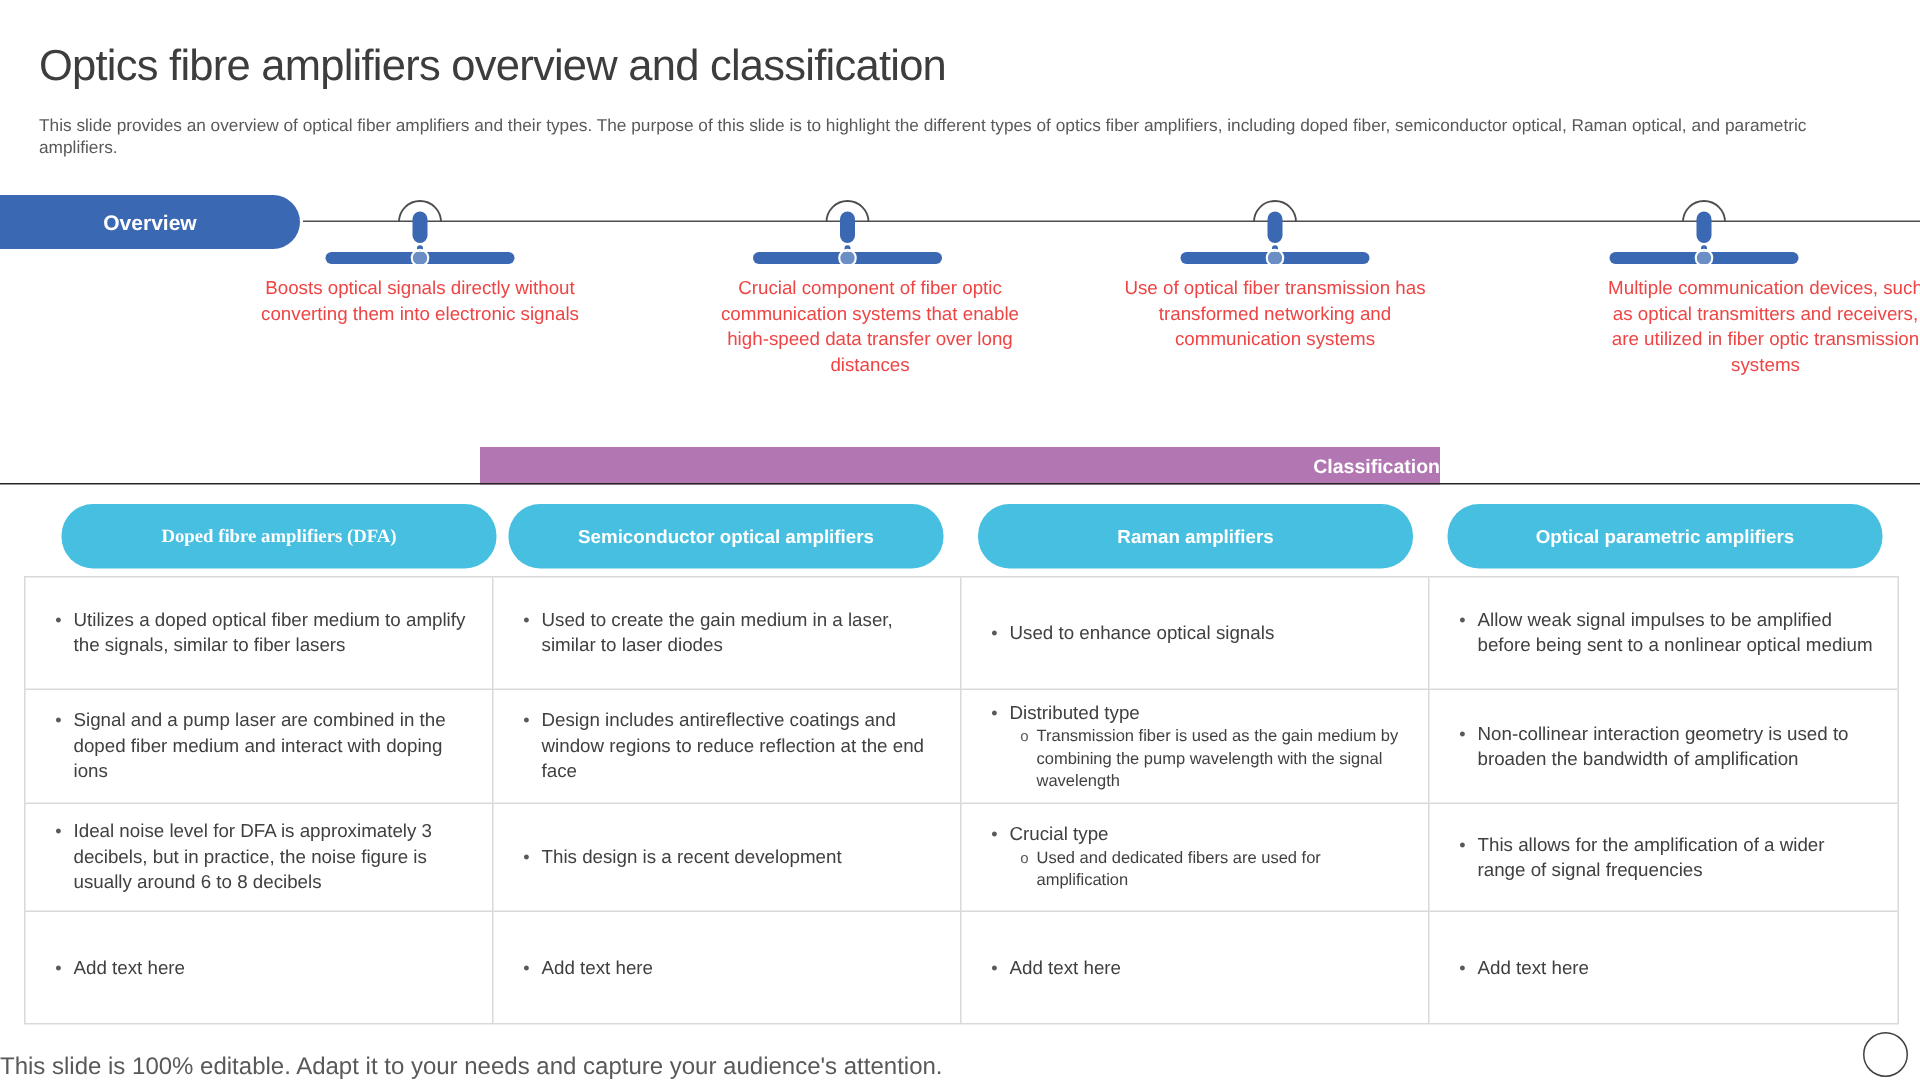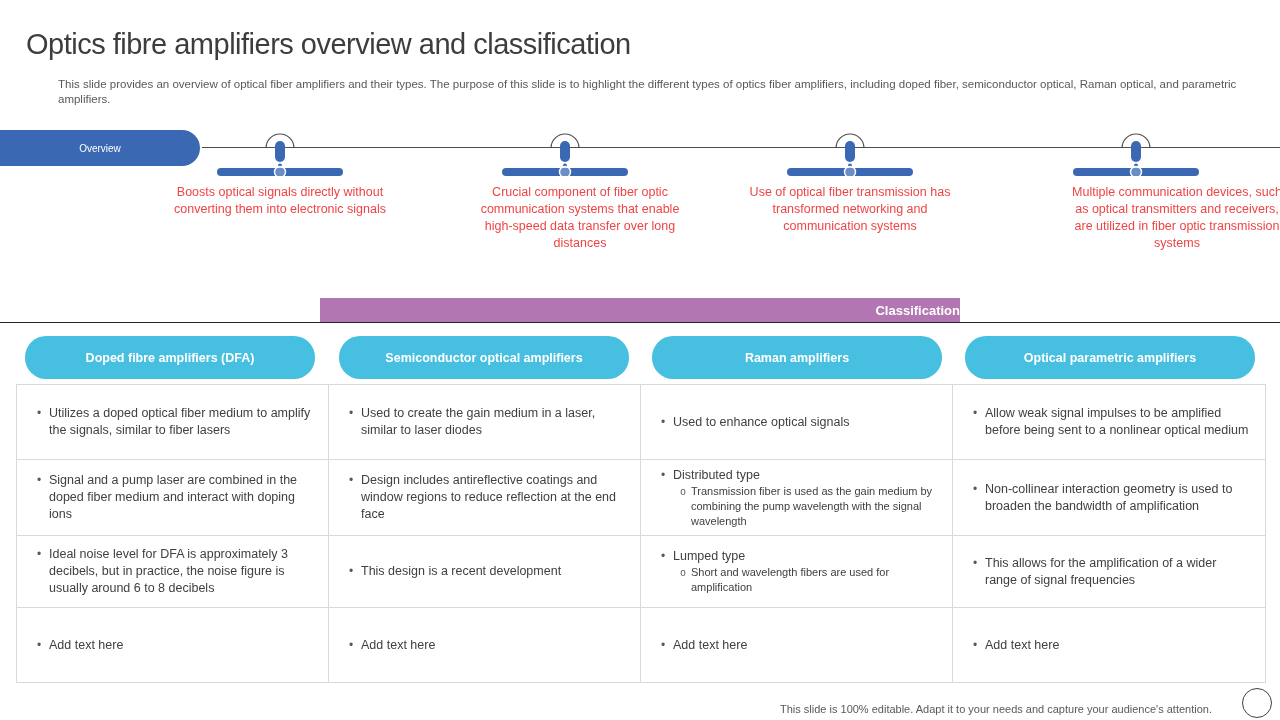--- a/index.html
+++ b/index.html
@@ -11,29 +11,29 @@
   }
   .abs{position:absolute;}
 
   
   #slide-title{
     left:26px;top:28px;width:1000px;
     font-size:29px;font-weight:400;color:#3d3d3d;letter-spacing:-0.5px;
   }
   #slide-subtitle{
     left:26px;top:77px;width:1185px;
-    font-size:11.5px;line-height:15px;color:#595959;margin-left:32px;
+    font-size:11.5px;line-height:15px;color:#595959;
   }
 
   
   #overview-pill{
     left:0;top:130px;width:200px;height:36px;
     background:#3a68b2;border-radius:0 18px 18px 0;
     display:flex;align-items:center;justify-content:center;
-    color:#ffffff;font-size:10px;font-weight:400;
+    color:#ffffff;font-size:14px;font-weight:700;
   }
   #timeline-line{
     left:202px;top:147px;width:1078px;height:1px;background:#4d4d4d;
   }
   .milestone-marker{top:130px;width:130px;height:48px;}
   .milestone-text{
     top:184px;width:212px;text-align:center;
     font-size:12.5px;line-height:17px;color:#ef4444;
   }
 
@@ -48,21 +48,21 @@
     left:0;top:322px;width:1280px;height:1px;background:#262626;
   }
 
   
   .col-pill{
     top:336px;width:290px;height:43px;border-radius:21px;
     background:#47bfe1;
     display:flex;align-items:center;justify-content:center;
     color:#ffffff;font-size:12.5px;font-weight:700;text-align:center;
   }
-  #pill-0{left:25px;}
+  #pill-0{left:41px;font-family:Liberation Serif, serif;}
   #pill-1{left:339px;}
   #pill-2{left:652px;text-align:center;}
   #pill-3{left:965px;}
 
   
   #class-table{
     left:16px;top:384px;width:1250px;
     border:1px solid #d9d9d9;
     display:grid;
     grid-template-columns:repeat(4,1fr);
@@ -77,22 +77,22 @@
   }
   .cell.bc{border-right:1px solid #d9d9d9;}
   .cell.bb{border-bottom:1px solid #d9d9d9;}
   .li1{display:flex;}
   .li1 .blt{width:20px;flex:0 0 20px;text-align:center;color:#595959;font-size:12px;}
   .li2{display:flex;margin-left:22px;font-size:11px;line-height:15px;}
   .li2 .blt2{width:16px;flex:0 0 16px;text-align:center;color:#595959;font-size:10px;}
 
   
   #slide-footer{
-    left:0;top:703px;width:1212px;text-align:right;
-    font-size:11px;color:#595959;
+    left:0;top:703px;width:1212px;text-align:left;
+    font-size:16px;color:#595959;
   }
   #corner-circle{
     left:1242px;top:688px;width:30px;height:30px;border-radius:50%;
     border:1.3px solid #404040;background:#ffffff;box-sizing:border-box;
   }
 </style>
 </head>
 <body>
 
 <div class="abs" id="slide-title">Optics fibre amplifiers overview and classification</div>
@@ -224,25 +224,25 @@
     </div>
     <div class="cell bc bb">
       <div class="li1">
         <span class="blt">•</span>
         <span class="litext">This design is a recent development</span>
       </div>
     </div>
     <div class="cell bc bb">
       <div class="li1">
         <span class="blt">•</span>
-        <span class="litext">Lumped type</span>
+        <span class="litext">Crucial type</span>
       </div>
       <div class="li2">
         <span class="blt2">o</span>
-        <span class="litext">Short and wavelength fibers are used for amplification</span>
+        <span class="litext">Used and dedicated fibers are used for amplification</span>
       </div>
     </div>
     <div class="cell bb">
       <div class="li1">
         <span class="blt">•</span>
         <span class="litext">This allows for the amplification of a wider range of signal frequencies</span>
       </div>
     </div>
     <div class="cell bc">
       <div class="li1">

